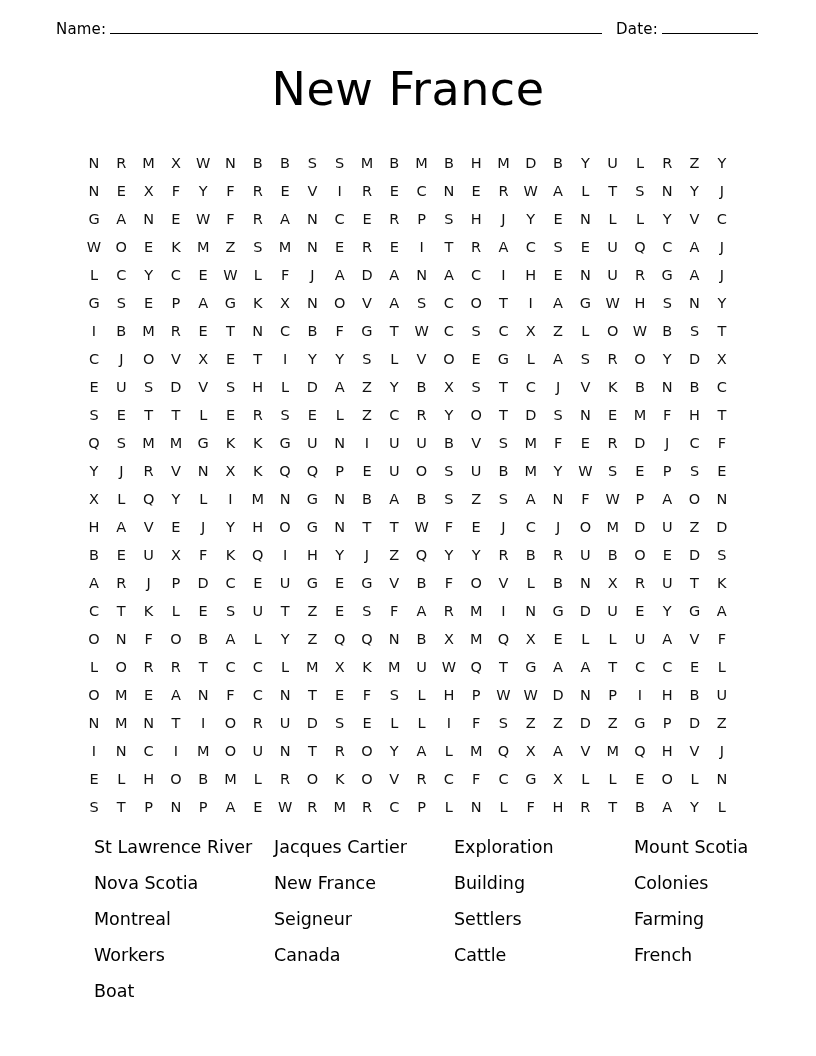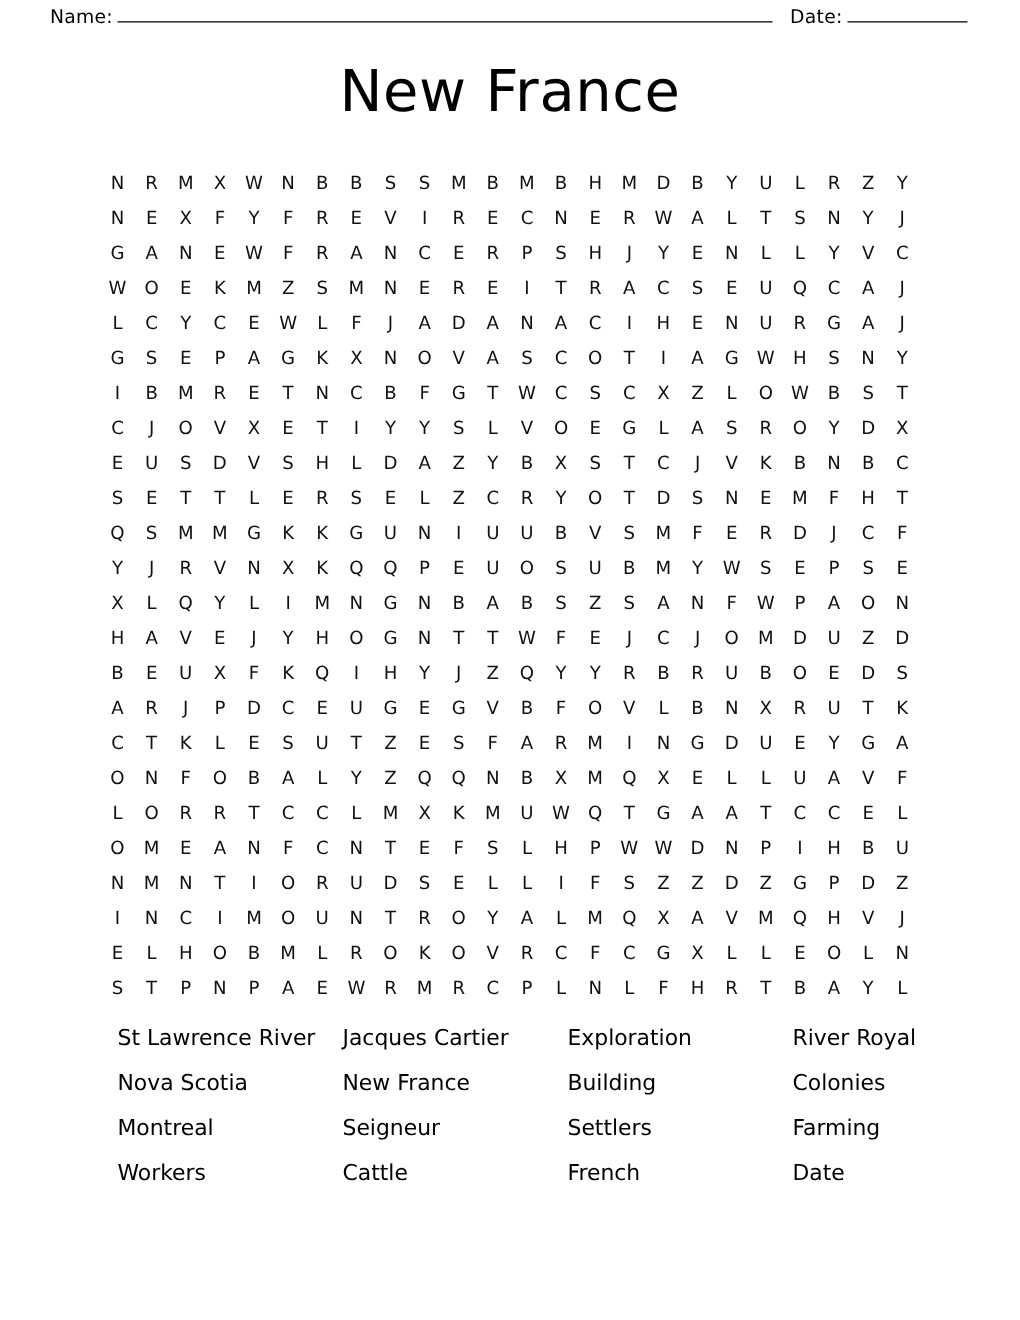--- a/index.html
+++ b/index.html
@@ -12,21 +12,21 @@
     height: 1056px;
     font-family: "DejaVu Sans", sans-serif;
     color: #000000;
     position: relative;
     overflow: hidden;
   }
   .page {
     width: 816px;
     height: 844px;
     box-sizing: border-box;
-    padding: 0;
+    padding: 16px;
     position: relative;
   }
 
   
   .header-line {
     display: flex;
     align-items: baseline;
     font-size: 15px;
     padding: 4px 40px 0 40px;
     height: 26px;
@@ -740,28 +740,29 @@
         <span class="cell">A</span>
         <span class="cell">Y</span>
         <span class="cell">L</span>
       </div>
     </div>
 
   <div class="wordlist" id="wordlist">
       <div class="word">St Lawrence River</div>
       <div class="word">Jacques Cartier</div>
       <div class="word">Exploration</div>
-      <div class="word">River Royal</div>
+      <div class="word">Mount Scotia</div>
       <div class="word">Nova Scotia</div>
       <div class="word">New France</div>
       <div class="word">Building</div>
       <div class="word">Colonies</div>
       <div class="word">Montreal</div>
       <div class="word">Seigneur</div>
       <div class="word">Settlers</div>
       <div class="word">Farming</div>
       <div class="word">Workers</div>
+      <div class="word">Canada</div>
       <div class="word">Cattle</div>
       <div class="word">French</div>
-      <div class="word">Date</div>
+      <div class="word">Boat</div>
     </div>
 
 </div>
 
 </body></html>

